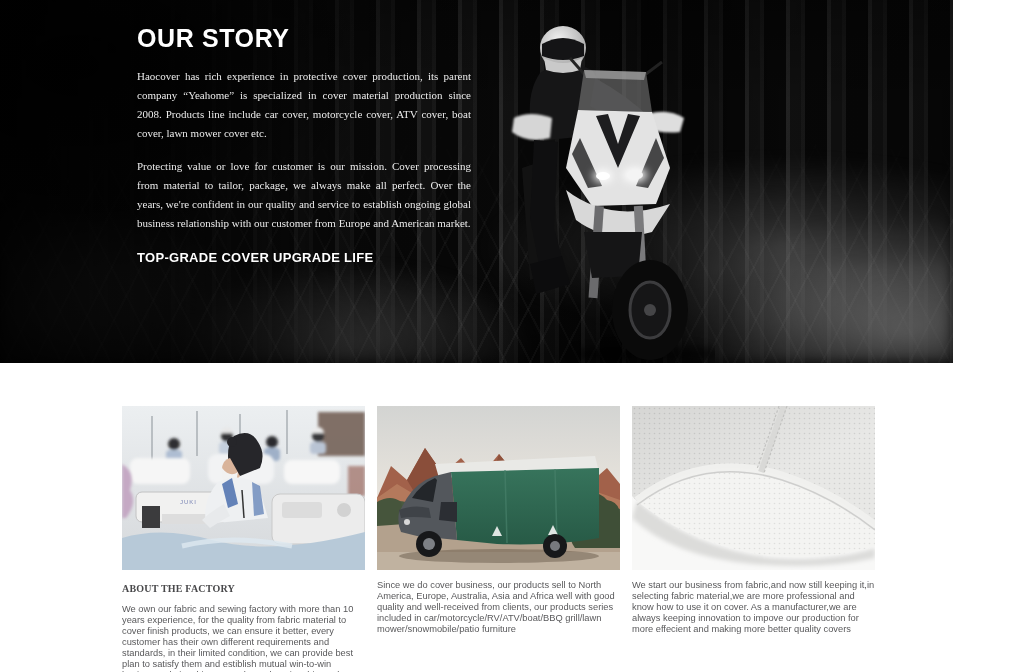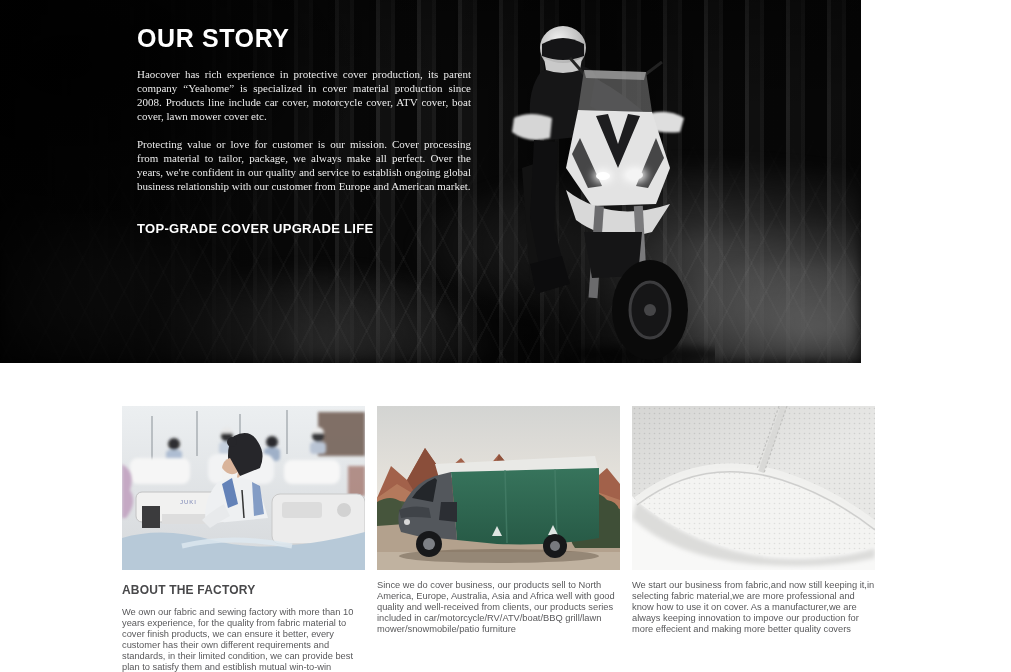--- a/index.html
+++ b/index.html
@@ -1,20 +1,20 @@
 <!DOCTYPE html>
 <html><head>
 <meta charset="utf-8">
 <style>
   html,body{margin:0;padding:0;background:#ffffff;}
   body{font-family:"Liberation Sans", sans-serif;}
   .page{position:relative;width:1011px;height:672px;overflow:hidden;background:#ffffff;}
 
   
-  .hero{position:absolute;left:0;top:0;width:861px;height:363px;background:#101010;overflow:hidden;}
+  .hero{position:absolute;left:0;top:0;width:953px;height:363px;background:#101010;overflow:hidden;}
   .hero-layer{position:absolute;inset:0;}
   .hero-trees{
     background:repeating-linear-gradient(90deg,
       rgba(0,0,0,.55) 0 7px,
       rgba(125,125,125,.26) 7px 11px,
       rgba(25,25,25,.42) 11px 22px,
       rgba(95,95,95,.18) 22px 26px,
       rgba(0,0,0,.5) 26px 41px);
     -webkit-mask-image:linear-gradient(90deg, transparent 0%, rgba(0,0,0,.3) 24%, #000 45%, #000 100%);
     mask-image:linear-gradient(90deg, transparent 0%, rgba(0,0,0,.3) 24%, #000 45%, #000 100%);
@@ -38,29 +38,29 @@
   .hero-darken{
     background:
       radial-gradient(ellipse 430px 260px at 8% 18%, rgba(0,0,0,.9), rgba(0,0,0,0) 70%),
       linear-gradient(90deg, rgba(0,0,0,.92) 0%, rgba(0,0,0,.7) 18%, rgba(0,0,0,.28) 38%, rgba(0,0,0,.06) 52%, rgba(0,0,0,.5) 68%, rgba(0,0,0,.18) 82%, rgba(0,0,0,.32) 100%),
       linear-gradient(180deg, rgba(0,0,0,.35) 0%, rgba(0,0,0,0) 30%, rgba(0,0,0,0) 74%, rgba(0,0,0,.45) 100%);
   }
   .rider-svg{position:absolute;left:500px;top:18px;z-index:3;}
 
   .hero-content{position:absolute;left:137px;top:22px;width:334px;z-index:5;}
   .hero-title{margin:0 0 13px 0;font-size:25px;line-height:32px;font-weight:bold;letter-spacing:.6px;color:#ffffff;}
-  .hero-p{margin:0 0 14px 0;font-family:"Liberation Serif", serif;font-size:11px;line-height:14px;color:#ebebeb;text-align:justify;}
-  .hero-tagline{margin-top:28px;font-size:13px;font-weight:bold;letter-spacing:.3px;color:#ffffff;}
+  .hero-p{margin:0 0 14px 0;font-family:"Liberation Serif", serif;font-size:11px;line-height:19px;color:#ebebeb;text-align:justify;}
+  .hero-tagline{margin-top:17px;font-size:13px;font-weight:bold;letter-spacing:.3px;color:#ffffff;}
 
   
   .columns{position:absolute;left:122px;top:406px;width:753px;display:flex;gap:12px;}
   .col{width:243px;}
   .photo{width:243px;height:164px;overflow:hidden;background:#e2e2e2;}
   .photo svg{display:block;}
-  .col-heading{margin:13px 0 0 0;font-size:12px;font-weight:bold;letter-spacing:.2px;color:#48484a;}
+  .col-heading{margin:13px 0 0 0;font-size:10px;font-weight:bold;letter-spacing:.2px;color:#48484a;font-family:Liberation Serif, serif;}
   .col-body{margin:10px 0 0 0;font-size:9.3px;line-height:11px;color:#59595b;}
 </style>
 </head>
 <body>
 
 <div class="page">
 
   <section class="hero">
     <div class="hero-layer hero-trees"></div>
     <div class="hero-layer hero-light"></div>

